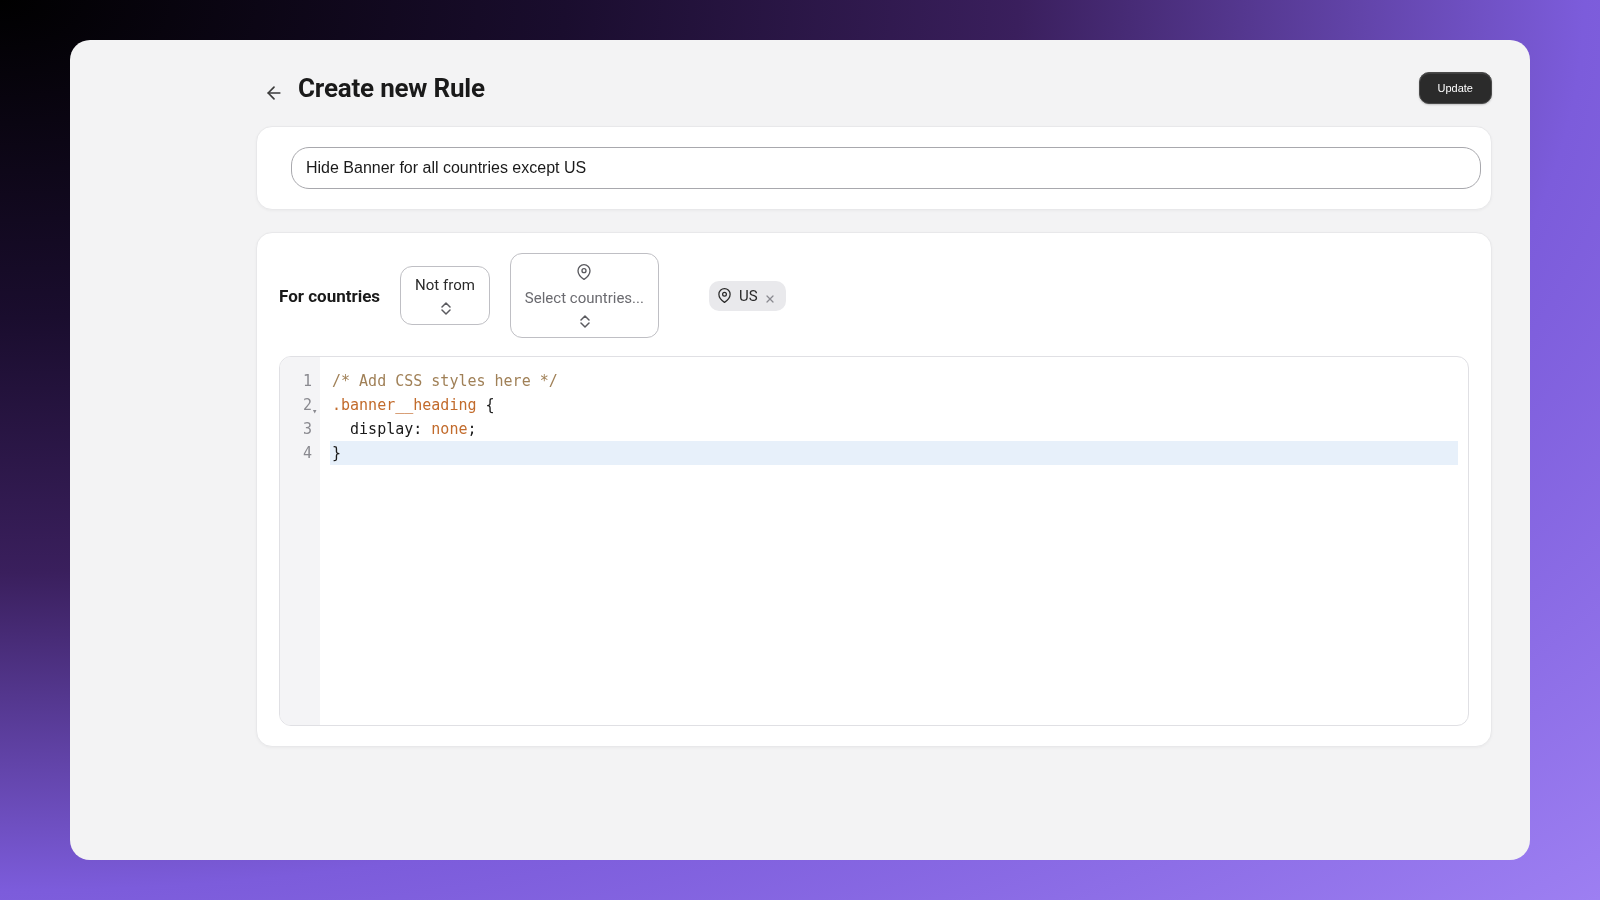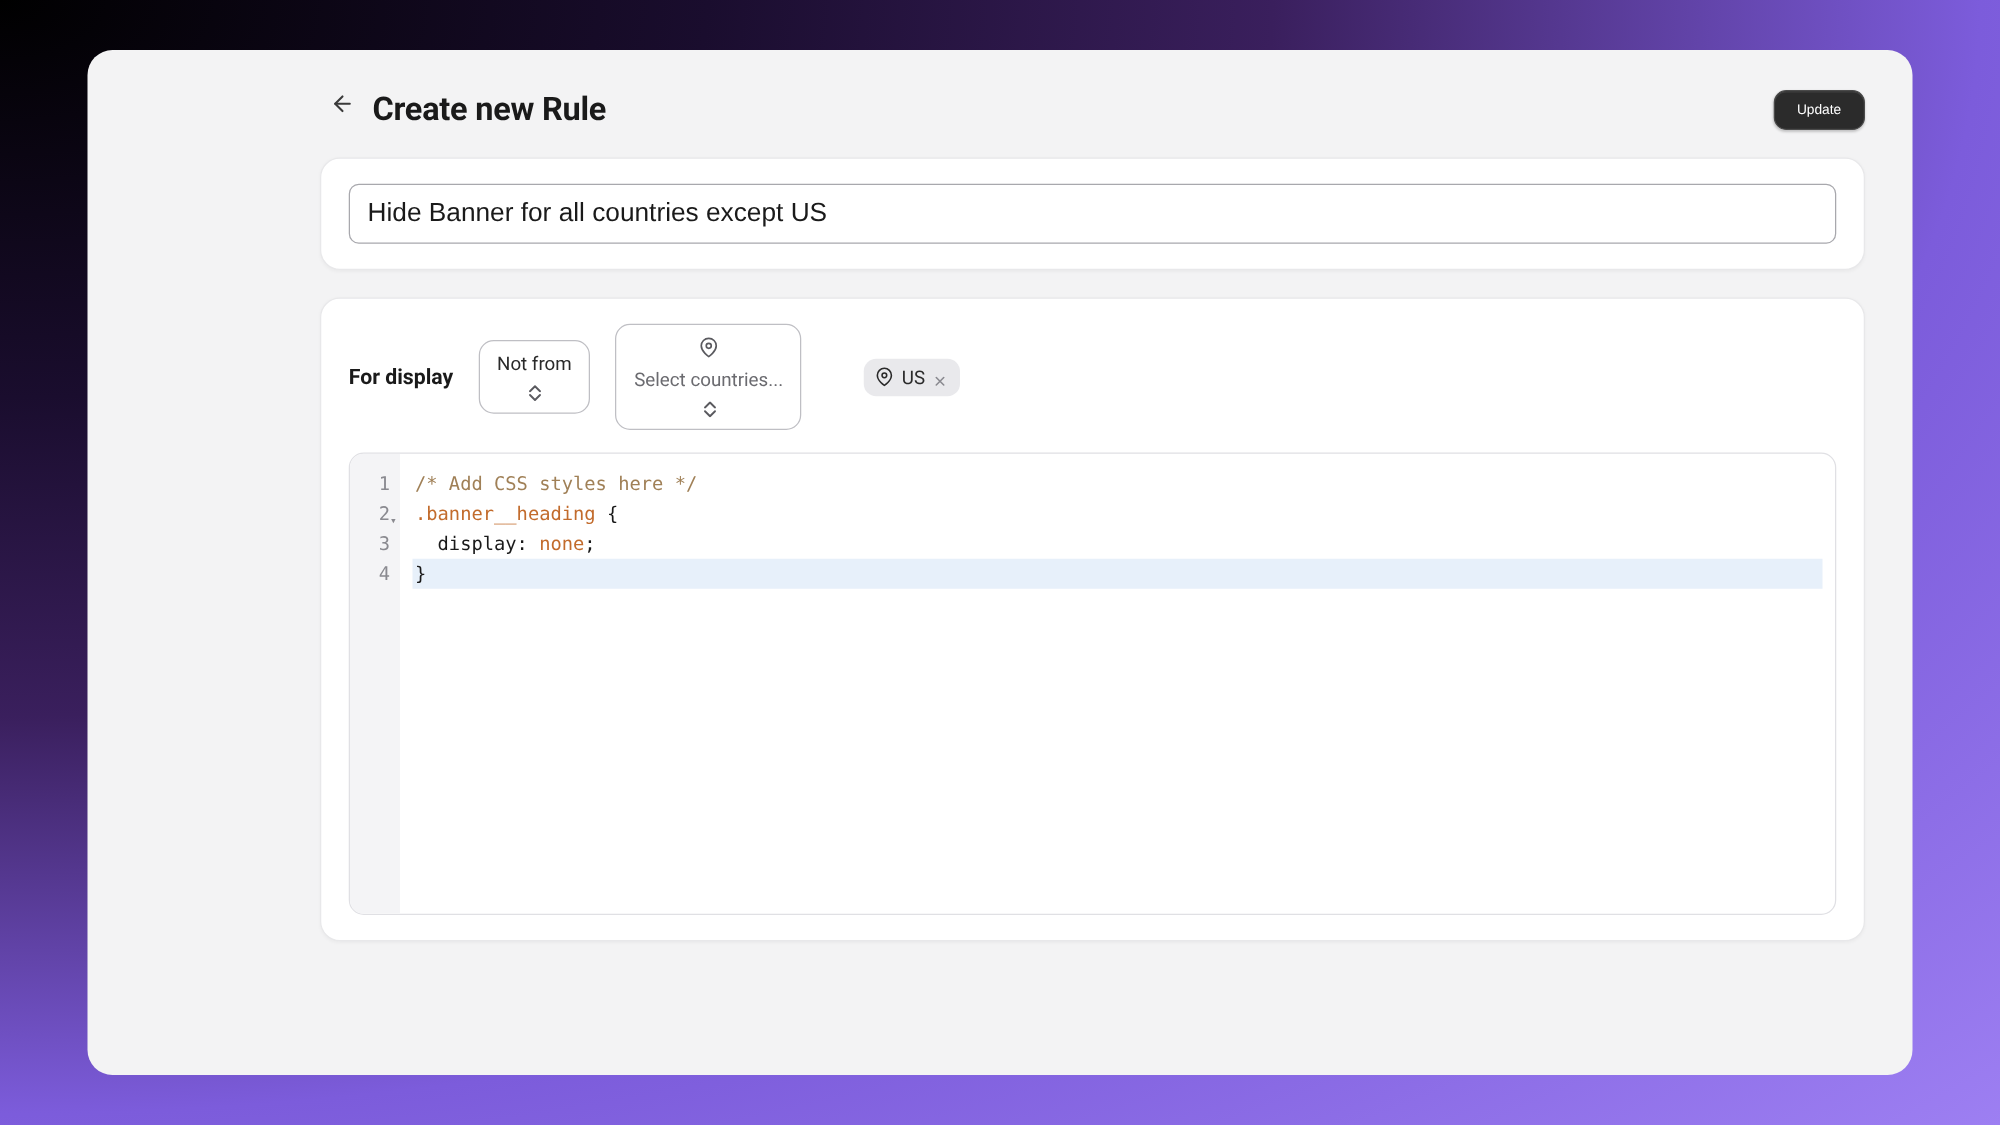--- a/index.html
+++ b/index.html
@@ -31,21 +31,21 @@
     .header {
       display: flex;
       align-items: center;
       justify-content: space-between;
       padding: 0 38px 0 194px;
       margin-bottom: 22px;
     }
 
     .header-left {
       display: flex;
-      align-items: flex-start;
+      align-items: flex-end;
       gap: 14px;
     }
 
     .back-icon {
       width: 20px;
       height: 20px;
       display: flex;
       align-items: center;
       justify-content: center;
       cursor: pointer;
@@ -90,26 +90,27 @@
     }
 
     .required-star {
       color: #d43f3a;
       margin-left: 2px;
     }
 
     .text-input {
       width: 100%;
       padding: 11px 14px;
-      font-size: 21px;
+      font-size: 16px;
       border: 1px solid #a8a8ad;
-      border-radius: 8px;
+      border-radius: 18px;
       color: #1a1a1a;
       background: #fff;
       outline: none;
+      margin-left: 12px;
     }
 
     .visitors-row {
       display: flex;
       align-items: center;
       gap: 20px;
       margin-bottom: 18px;
     }
 
     .visitors-label {
@@ -244,21 +245,21 @@
     </div>
     <button class="update-btn">Update</button>
   </div>
 
   <div class="card">
     <input type="text" class="text-input" value="Hide Banner for all countries except US" style="">
   </div>
 
   <div class="card">
     <div class="visitors-row">
-      <div class="visitors-label">For display</div>
+      <div class="visitors-label">For countries</div>
 
       <div class="select-pill">
         <span class="select-text">Not from</span>
         <span class="sort-icon">
           <svg width="10" height="6" viewBox="0 0 10 6">
               <path d="M1 5 L5 1 L9 5" stroke="#5a5a5f" stroke-width="1.5" fill="none" stroke-linecap="round" stroke-linejoin="round"></path>
             </svg>
           <svg width="10" height="6" viewBox="0 0 10 6">
               <path d="M1 1 L5 5 L9 1" stroke="#5a5a5f" stroke-width="1.5" fill="none" stroke-linecap="round" stroke-linejoin="round"></path>
             </svg>

